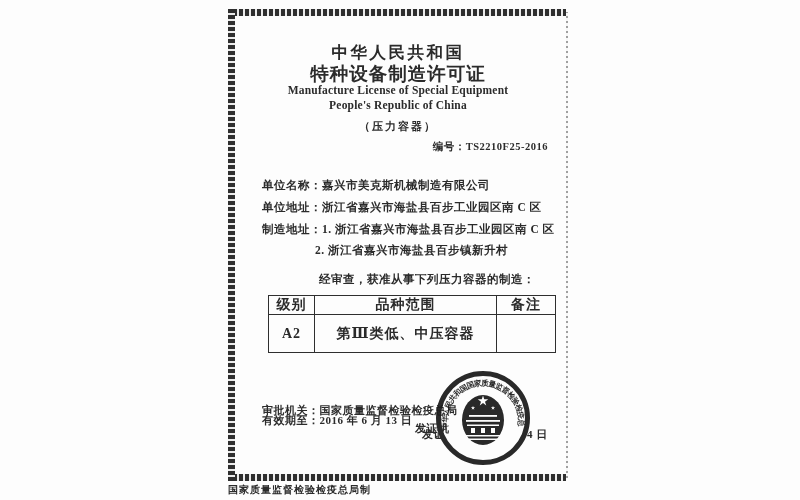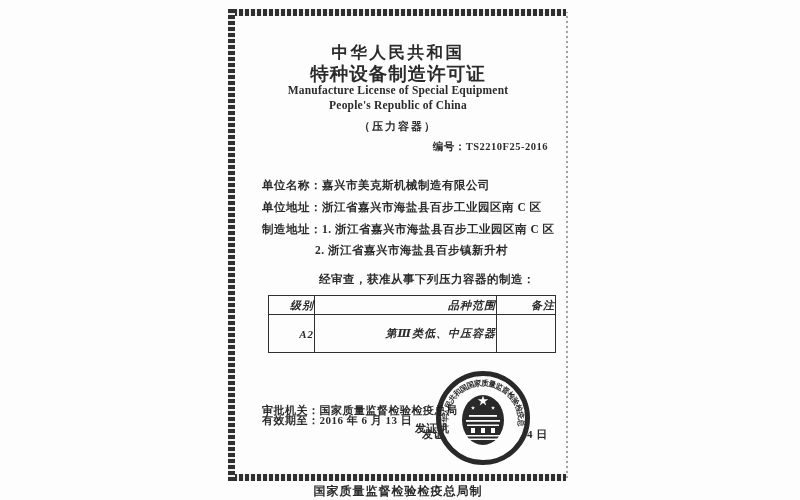--- a/index.html
+++ b/index.html
@@ -23,32 +23,32 @@
   .t-en {font-size:11.5px;font-weight:bold;letter-spacing:.2px;}
   .t-en1{top:75px;}
   .t-en2{top:90px;}
   .t-cat{top:110px;font-size:11px;font-weight:bold;letter-spacing:2px;}
   .serial{top:131px;right:20px;font-size:10.5px;font-weight:bold;letter-spacing:.5px;}
   .fline{left:34px;font-size:11.5px;font-weight:bold;letter-spacing:.5px;}
   .f0{top:169px;} .f1{top:191px;} .f2{top:213px;} .f3{top:234px;left:87px;text-align:center;}
   .statement{left:59px;top:263px;font-size:11.5px;font-weight:bold;letter-spacing:.5px;margin-left:32px;}
   table.scope{position:absolute;left:40px;top:286px;width:284px;border-collapse:collapse;
               table-layout:fixed;}
-  table.scope th,table.scope td{border:1.5px solid #2f2f2f;text-align:right;
-              font-size:11px;font-weight:bold;padding:0;letter-spacing:1px;font-style:italic;}
+  table.scope th,table.scope td{border:1.5px solid #2f2f2f;text-align:center;
+              font-size:14px;font-weight:bold;padding:0;letter-spacing:1px;}
   table.scope tr.hdr{height:19px;} table.scope tr.row{height:38px;}
   .c-level{width:45px;} .c-scope{width:181px;} .c-note{width:58px;}
   .foot{font-size:11px;font-weight:bold;letter-spacing:.5px;}
   .foot-l{left:34px;}
   .fr1{top:394px;} .fr2{top:404px;}
   .frag{z-index:3;}
   .frag-a{left:187px;top:394px;margin-top:18px;} .frag-b{left:194px;top:418px;} .frag-c{left:299px;top:418px;}
   .seal{position:absolute;left:205px;top:359px;width:100px;height:100px;z-index:2;opacity:.93;}
-  .caption{position:absolute;left:228px;top:483px;width:340px;text-align:center;
-           font-size:12px;font-weight:bold;letter-spacing:1px;color:#2b2b2b;}
+  .caption{position:absolute;left:228px;top:483px;width:340px;
+           font-size:10px;font-weight:bold;letter-spacing:1px;color:#2b2b2b;}
 </style>
 </head>
 <body>
 
 <div class="stage">
   <div class="cert">
     <div class="b-top"></div>
     <div class="b-bottom"></div>
     <div class="b-left"></div>
     <div class="b-right"></div>

